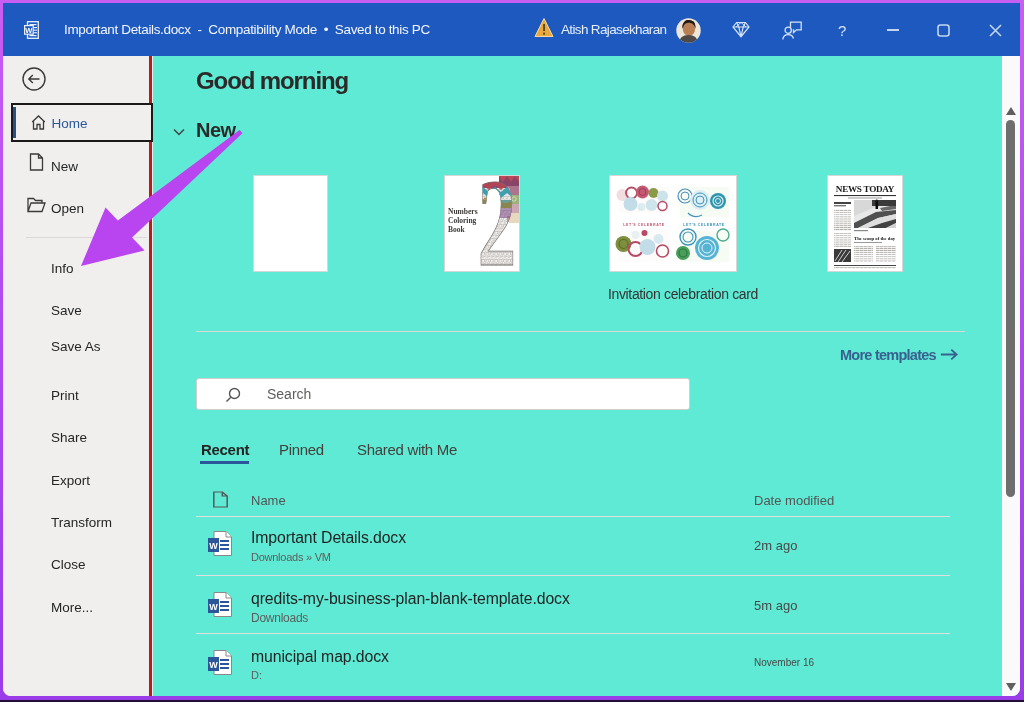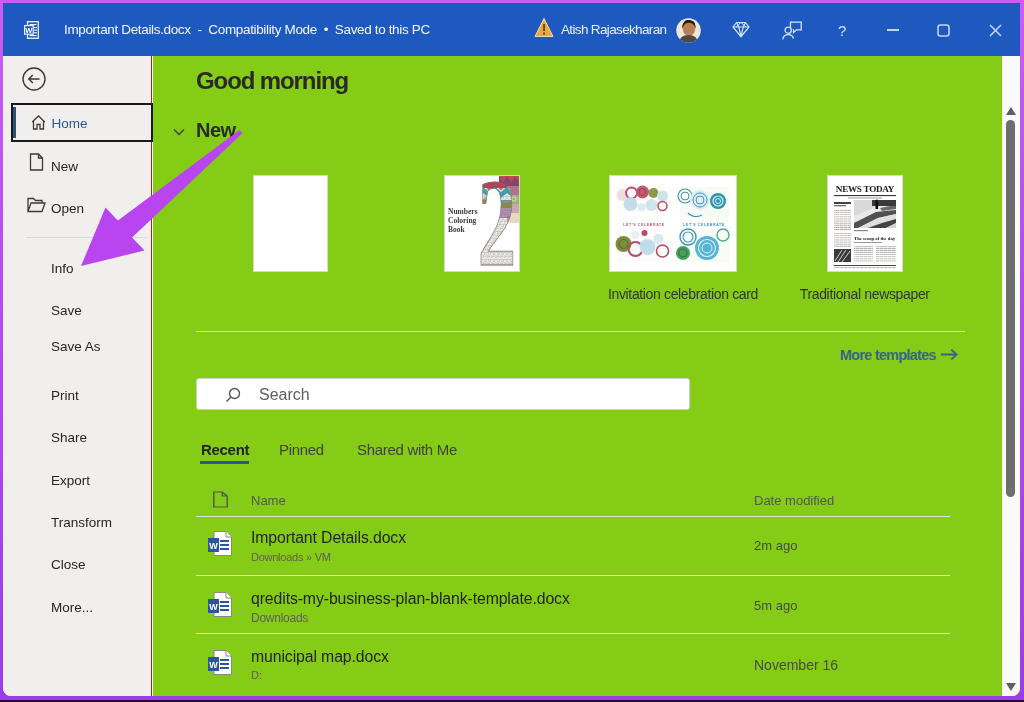--- a/index.html
+++ b/index.html
@@ -4,22 +4,22 @@
 <style>
 * { margin:0; padding:0; box-sizing:border-box; }
 html,body { width:1024px; height:702px; overflow:hidden; }
 body { font-family:"Liberation Sans", sans-serif; position:relative;
   background:linear-gradient(180deg,#c95ef2 0%,#b44df0 40%,#9a3ce8 100%); }
 #win { position:absolute; left:3px; top:3px; width:1017px; height:693px;
   background:#f5f4f3; border-radius:0 0 8px 8px; overflow:hidden; }
 #titlebar { position:absolute; left:0; top:0; width:1017px; height:53px; background:#1e59c0; }
 #botdark { position:absolute; left:0; top:700px; width:1024px; height:2px; background:#220d38; z-index:50; }
 .abs { position:absolute; }
-#sidebar { position:absolute; left:0; top:53px; width:149px; height:640px; background:#f0efee; border-right:1px solid #b91c1c; }
-#main { position:absolute; left:150px; top:53px; width:867px; height:640px; background:#84cc16; }
+#sidebar { position:absolute; left:0; top:53px; width:149px; height:640px; background:#f0efee; border-right:3px solid #b91c1c; }
+#main { position:absolute; left:150px; top:53px; width:867px; height:640px; background:#5eead4; }
 .sbtext { font-size:13.5px; color:#262626; }
 </style>
 </head>
 <body>
 <div id="botdark"></div>
 <div id="win">
 
   <div id="titlebar">
     <svg class="abs" style="left:21px;top:18px" width="15" height="18" viewBox="0 0 15 18">
       <rect x="3.5" y="0.7" width="10.8" height="16.6" fill="none" stroke="#e8f0fa" stroke-width="1.3"></rect>
@@ -260,34 +260,33 @@
       <rect x="26" y="66" width="28" height="1" fill="#999"></rect>
 
       <rect x="26" y="70" width="19" height="16" fill="url(#tx)"></rect>
       <rect x="48" y="70" width="20" height="16" fill="url(#tx)"></rect>
       <rect x="26" y="62" width="0" height="0" fill="#fff"></rect>
       <rect x="6" y="89" width="62" height="1" fill="#444"></rect>
       <rect x="6" y="91" width="62" height="1.6" fill="url(#tx)"></rect>
     </svg>
 
     <div class="abs" style="left:520px;top:230px;width:320px;margin-left:-150px;text-align:center;font-size:14px;color:#333;letter-spacing:-0.35px">Invitation celebration card</div>
-    <div class="abs" style="left:711.7px;top:230px;width:300px;margin-left:-150px;text-align:center;font-size:14px;color:#333;letter-spacing:-0.35px">Traditional newspaper</div>
 
     <div class="abs" style="left:43px;top:275px;width:769px;height:1px;background:#dbd9d7"></div>
     <div class="abs" style="left:687px;top:291px;font-size:14.5px;font-weight:700;color:#38618f;letter-spacing:-0.75px">More templates</div>
     <svg class="abs" style="left:787px;top:292px" width="18" height="13" viewBox="0 0 20 14">
       <path d="M1 7 H18 M12.5 1.5 L18.5 7 L12.5 12.5" fill="none" stroke="#38618f" stroke-width="2"></path>
     </svg>
 
     <div class="abs" style="left:43px;top:322px;width:494px;height:32px;background:#fff;border:1px solid #d1cfcd;border-radius:3px"></div>
     <svg class="abs" style="left:72px;top:330.5px" width="16" height="16" viewBox="0 0 16 16">
       <circle cx="9.5" cy="6.5" r="5" fill="none" stroke="#565553" stroke-width="1.4"></circle>
       <path d="M5.8 10.3 L1.5 14.6" stroke="#565553" stroke-width="1.4"></path>
     </svg>
-    <div class="abs" style="left:106px;top:330px;font-size:16px;color:#605e5c">Search</div>
+    <div class="abs" style="left:114px;top:330px;font-size:14px;color:#605e5c">Search</div>
 
     <div class="abs" style="left:48px;top:385px;font-size:15px;font-weight:700;color:#252423;letter-spacing:-0.3px">Recent</div>
     <div class="abs" style="left:47px;top:405px;width:49px;height:3px;background:#2b579a"></div>
     <div class="abs" style="left:126px;top:385px;font-size:15px;color:#44403c;letter-spacing:-0.3px">Pinned</div>
     <div class="abs" style="left:204px;top:385px;font-size:15px;color:#44403c;letter-spacing:-0.3px">Shared with Me</div>
 
     <svg class="abs" style="left:59px;top:435px" width="17" height="17" viewBox="0 0 14 17" preserveAspectRatio="none">
       <path d="M1.5 1 H8.5 L12.5 5 V16 H1.5 Z M8.5 1 V5 H12.5" fill="none" stroke="#555" stroke-width="1.2"></path>
     </svg>
     <div class="abs" style="left:98px;top:437px;font-size:13px;color:#555">Name</div>
@@ -299,21 +298,21 @@
     <div class="abs" style="left:601px;top:482px;font-size:13px;color:#494949">2m ago</div>
     <div class="abs" style="left:43px;top:519px;width:754px;height:1px;background:#e1dfdd"></div>
 
     <div class="abs" style="left:98px;top:534px;font-size:15.8px;color:#242424;letter-spacing:-0.1px">qredits-my-business-plan-blank-template.docx</div>
     <div class="abs" style="left:98px;top:555px;font-size:12px;letter-spacing:-0.25px;color:#605e5c">Downloads</div>
     <div class="abs" style="left:601px;top:542px;font-size:13px;color:#494949">5m ago</div>
     <div class="abs" style="left:43px;top:577px;width:754px;height:1px;background:#e1dfdd"></div>
 
     <div class="abs" style="left:98px;top:592px;font-size:15.8px;color:#242424;letter-spacing:-0.1px">municipal map.docx</div>
     <div class="abs" style="left:98px;top:613px;font-size:11px;color:#605e5c">D:</div>
-    <div class="abs" style="left:601px;top:601px;font-size:14px;color:#494949">November 16</div>
+    <div class="abs" style="left:601px;top:601px;font-size:10px;color:#494949">November 16</div>
 
     <svg class="abs" style="left:54px;top:474px" width="26" height="27" viewBox="0 0 26 27">
         <use href="#wicon"></use>
       </svg>
     <svg class="abs" style="left:54px;top:535px" width="26" height="27" viewBox="0 0 26 27">
         <use href="#wicon"></use>
       </svg>
     <svg class="abs" style="left:54px;top:593px" width="26" height="27" viewBox="0 0 26 27">
         <use href="#wicon"></use>
       </svg>

